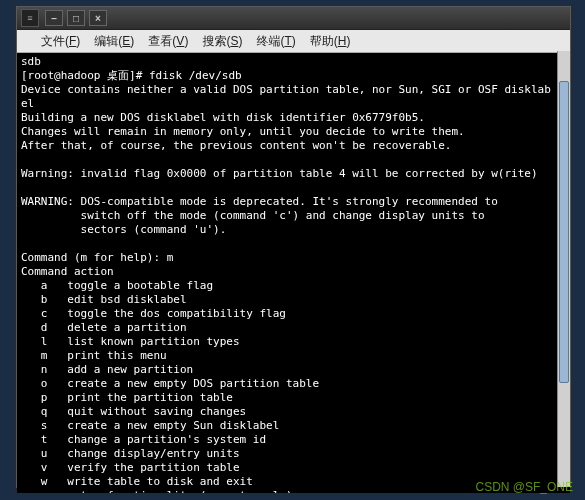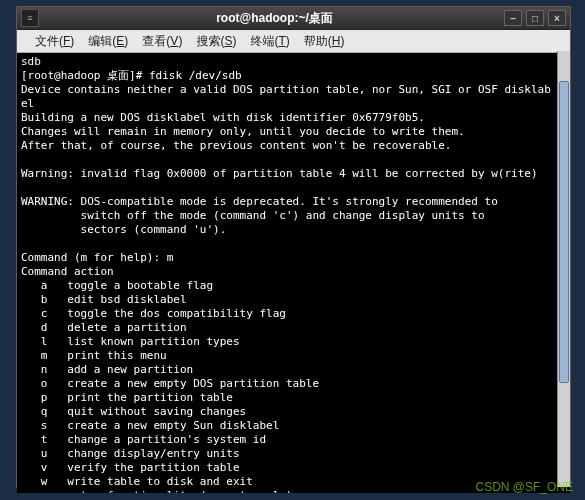--- a/index.html
+++ b/index.html
@@ -2,36 +2,35 @@
 <html><head>
 <meta charset="utf-8">
 <style>
   html,body{margin:0;padding:0;background:#1a2d45;font-family:sans-serif;width:585px;height:500px;overflow:hidden}
   .window{position:absolute;left:16px;top:6px;width:553px;height:480px;background:#000;border:1px solid #5a5a5a;box-shadow:0 0 0 1px #2a2a2a}
   .titlebar{height:22px;background:linear-gradient(#4a4a4a,#2e2e2e);display:flex;align-items:center;color:#fff;font-size:12px;font-weight:bold;padding:0 4px;border-bottom:1px solid #222}
   .app-icon{width:16px;height:16px;background:#222;border:1px solid #555;margin-right:6px;display:flex;align-items:center;justify-content:center;font-size:9px;color:#aaa}
   .title-text{flex:1;text-align:center}
   .win-btns{display:flex;gap:4px}
   .win-btn{width:16px;height:14px;background:#333;border:1px solid #666;color:#ccc;display:flex;align-items:center;justify-content:center;font-size:10px;cursor:pointer}
-  .menubar{height:22px;background:#e8e8e8;display:flex;align-items:center;padding:0 18px;gap:14px;font-size:12px;color:#222;border-bottom:1px solid #aaa}
+  .menubar{height:22px;background:#e8e8e8;display:flex;align-items:center;padding:0 24px;gap:14px;font-size:12px;color:#222;border-bottom:1px solid #aaa}
   .menu-item{cursor:pointer}
   .menu-item u{text-decoration:underline}
   .term{position:relative;height:calc(100% - 44px);background:#000;color:#fff;font-family:"DejaVu Sans Mono","Courier New",monospace;font-size:11px;line-height:14px;padding:2px 4px;overflow:hidden;white-space:pre}
   .scrollbar{position:absolute;right:0;top:44px;bottom:0;width:12px;background:#d0d0d0;border-left:1px solid #888}
   .thumb{position:absolute;left:1px;right:1px;top:30px;height:300px;background:#9bb7d4;border:1px solid #5a7a9a;border-radius:2px}
   .watermark{position:absolute;right:12px;bottom:6px;color:#84cc16;font-size:12px;opacity:.7}
 </style>
 </head>
 <body>
 
 <div class="window">
 
   <div class="titlebar">
     <div class="app-icon">≡</div>
-    <div class="title-text">root@hadoop:~/桌面</div>
     <div class="win-btns">
       <div class="win-btn">–</div>
       <div class="win-btn">□</div>
       <div class="win-btn">×</div>
     </div>
   </div>
 
   <div class="menubar">
     <span class="menu-item"><span>文件</span>(<u>F</u>)</span>
     <span class="menu-item"><span>编辑</span>(<u>E</u>)</span>

